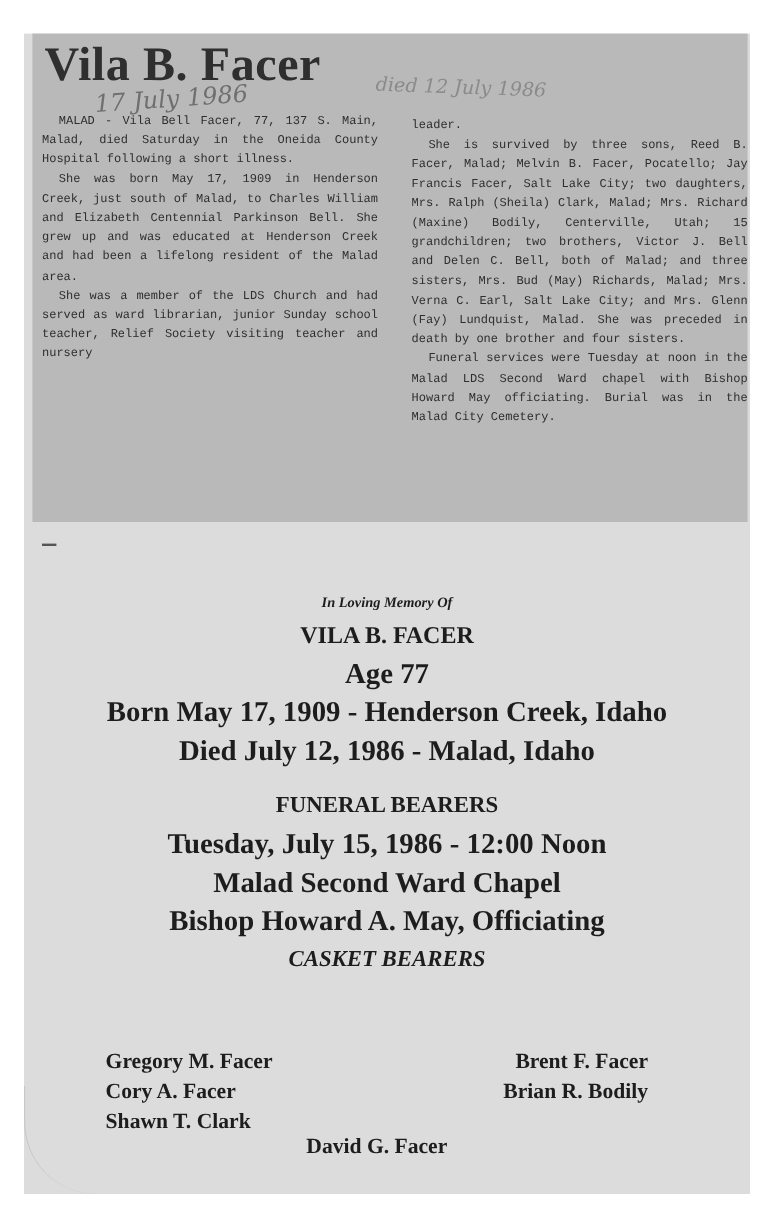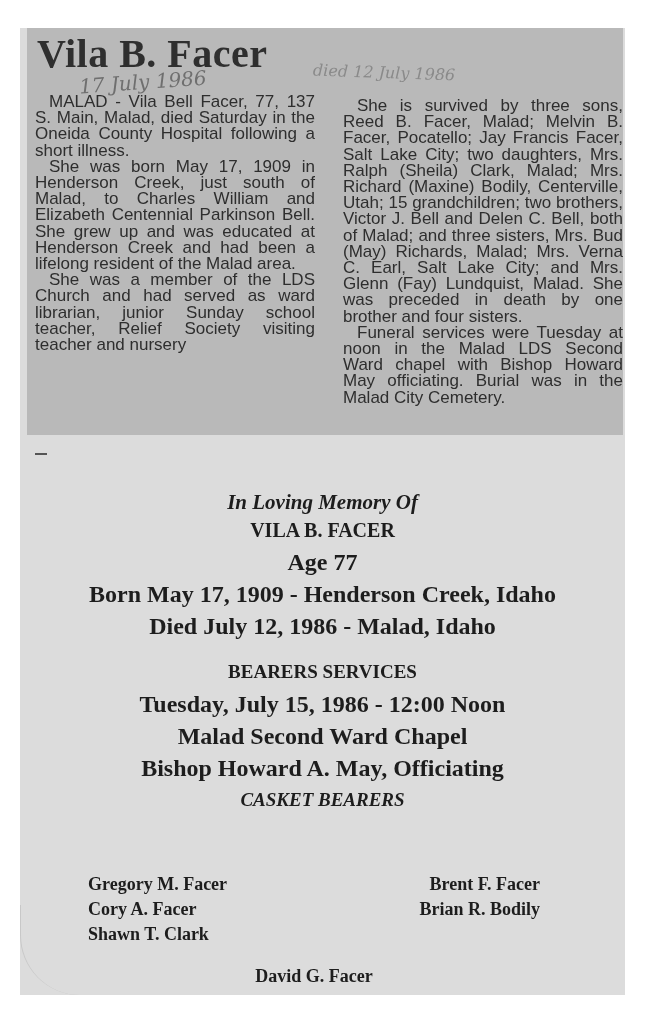--- a/index.html
+++ b/index.html
@@ -67,22 +67,22 @@
       left: 286px;
       top: 35px;
       font-size: 16px;
       color: #8a8a8a;
       transform: rotate(2deg);
     }
     .col {
       position: absolute;
       top: 66px;
       width: 280px;
-      font-family: Liberation Sans, sans-serif;
-      font-size: 17px;
+      font-family: Liberation Mono, monospace;
+      font-size: 10px;
       line-height: 16.2px;
       text-align: justify;
       color: #2e2e2e;
     }
     .col-left { left: 8px; }
     .col-right { left: 316px; top: 70px; }
     .col p {
       margin: 0;
       text-indent: 14px;
     }
@@ -106,21 +106,21 @@
       font-family: "Liberation Serif", serif;
       font-weight: bold;
     }
     .memorial .line {
       display: block;
       font-size: 24px;
       line-height: 32px;
     }
     .memorial .intro {
       font-style: italic;
-      font-size: 21px;
+      font-size: 12px;
       line-height: 24px;
       margin-top: 10px;
     }
     .memorial .name { font-size: 20px; }
     .memorial .section-head {
       margin-top: 14px;
       font-size: 19px;
     }
     .memorial .bearers-head {
       margin-top: 0;
@@ -146,21 +146,21 @@
     .bearers .right-col {
       position: absolute;
       right: 0;
       top: 0;
       text-align: right;
     }
     .bearers .center {
       position: absolute;
       left: 0;
       width: 100%;
-      top: 92px;
+      top: 71px;
       text-align: center;
     }
     .bearers span { display: block; }
   </style>
 </head>
 <body>
 
 <div class="card-bg">
   <div class="curl"></div>
 </div>
@@ -170,34 +170,35 @@
   <div class="handwriting hw-date">17 July 1986</div>
   <div class="handwriting hw-died">died 12 July 1986</div>
 
   <div class="col col-left">
     <p>MALAD - Vila Bell Facer, 77, 137 S. Main, Malad, died Saturday in the Oneida County Hospital following a short illness.</p>
     <p>She was born May 17, 1909 in Henderson Creek, just south of Malad, to Charles William and Elizabeth Centennial Parkinson Bell. She grew up and was educated at Henderson Creek and had been a lifelong resident of the Malad area.</p>
     <p>She was a member of the LDS Church and had served as ward librarian, junior Sunday school teacher, Relief Society visiting teacher and nursery</p>
   </div>
 
   <div class="col col-right">
+    <p class="no-indent">leader.</p>
     <p>She is survived by three sons, Reed B. Facer, Malad; Melvin B. Facer, Pocatello; Jay Francis Facer, Salt Lake City; two daughters, Mrs. Ralph (Sheila) Clark, Malad; Mrs. Richard (Maxine) Bodily, Centerville, Utah; 15 grandchildren; two brothers, Victor J. Bell and Delen C. Bell, both of Malad; and three sisters, Mrs. Bud (May) Richards, Malad; Mrs. Verna C. Earl, Salt Lake City; and Mrs. Glenn (Fay) Lundquist, Malad. She was preceded in death by one brother and four sisters.</p>
     <p>Funeral services were Tuesday at noon in the Malad LDS Second Ward chapel with Bishop Howard May officiating. Burial was in the Malad City Cemetery.</p>
   </div>
 </div>
 
 <div class="dash-mark"></div>
 
 <div class="memorial">
   <span class="line intro">In Loving Memory Of</span>
   <span class="line name">VILA B. FACER</span>
   <span class="line">Age 77</span>
   <span class="line">Born May 17, 1909 - Henderson Creek, Idaho</span>
   <span class="line">Died July 12, 1986 - Malad, Idaho</span>
-  <span class="line section-head">BEARERS SERVICES</span>
+  <span class="line section-head">FUNERAL BEARERS</span>
   <span class="line">Tuesday, July 15, 1986 - 12:00 Noon</span>
   <span class="line">Malad Second Ward Chapel</span>
   <span class="line">Bishop Howard A. May, Officiating</span>
   <span class="line section-head bearers-head">CASKET BEARERS</span>
 </div>
 
 <div class="bearers">
   <div class="left-col">
     <span>Gregory M. Facer</span>
     <span>Cory A. Facer</span>

